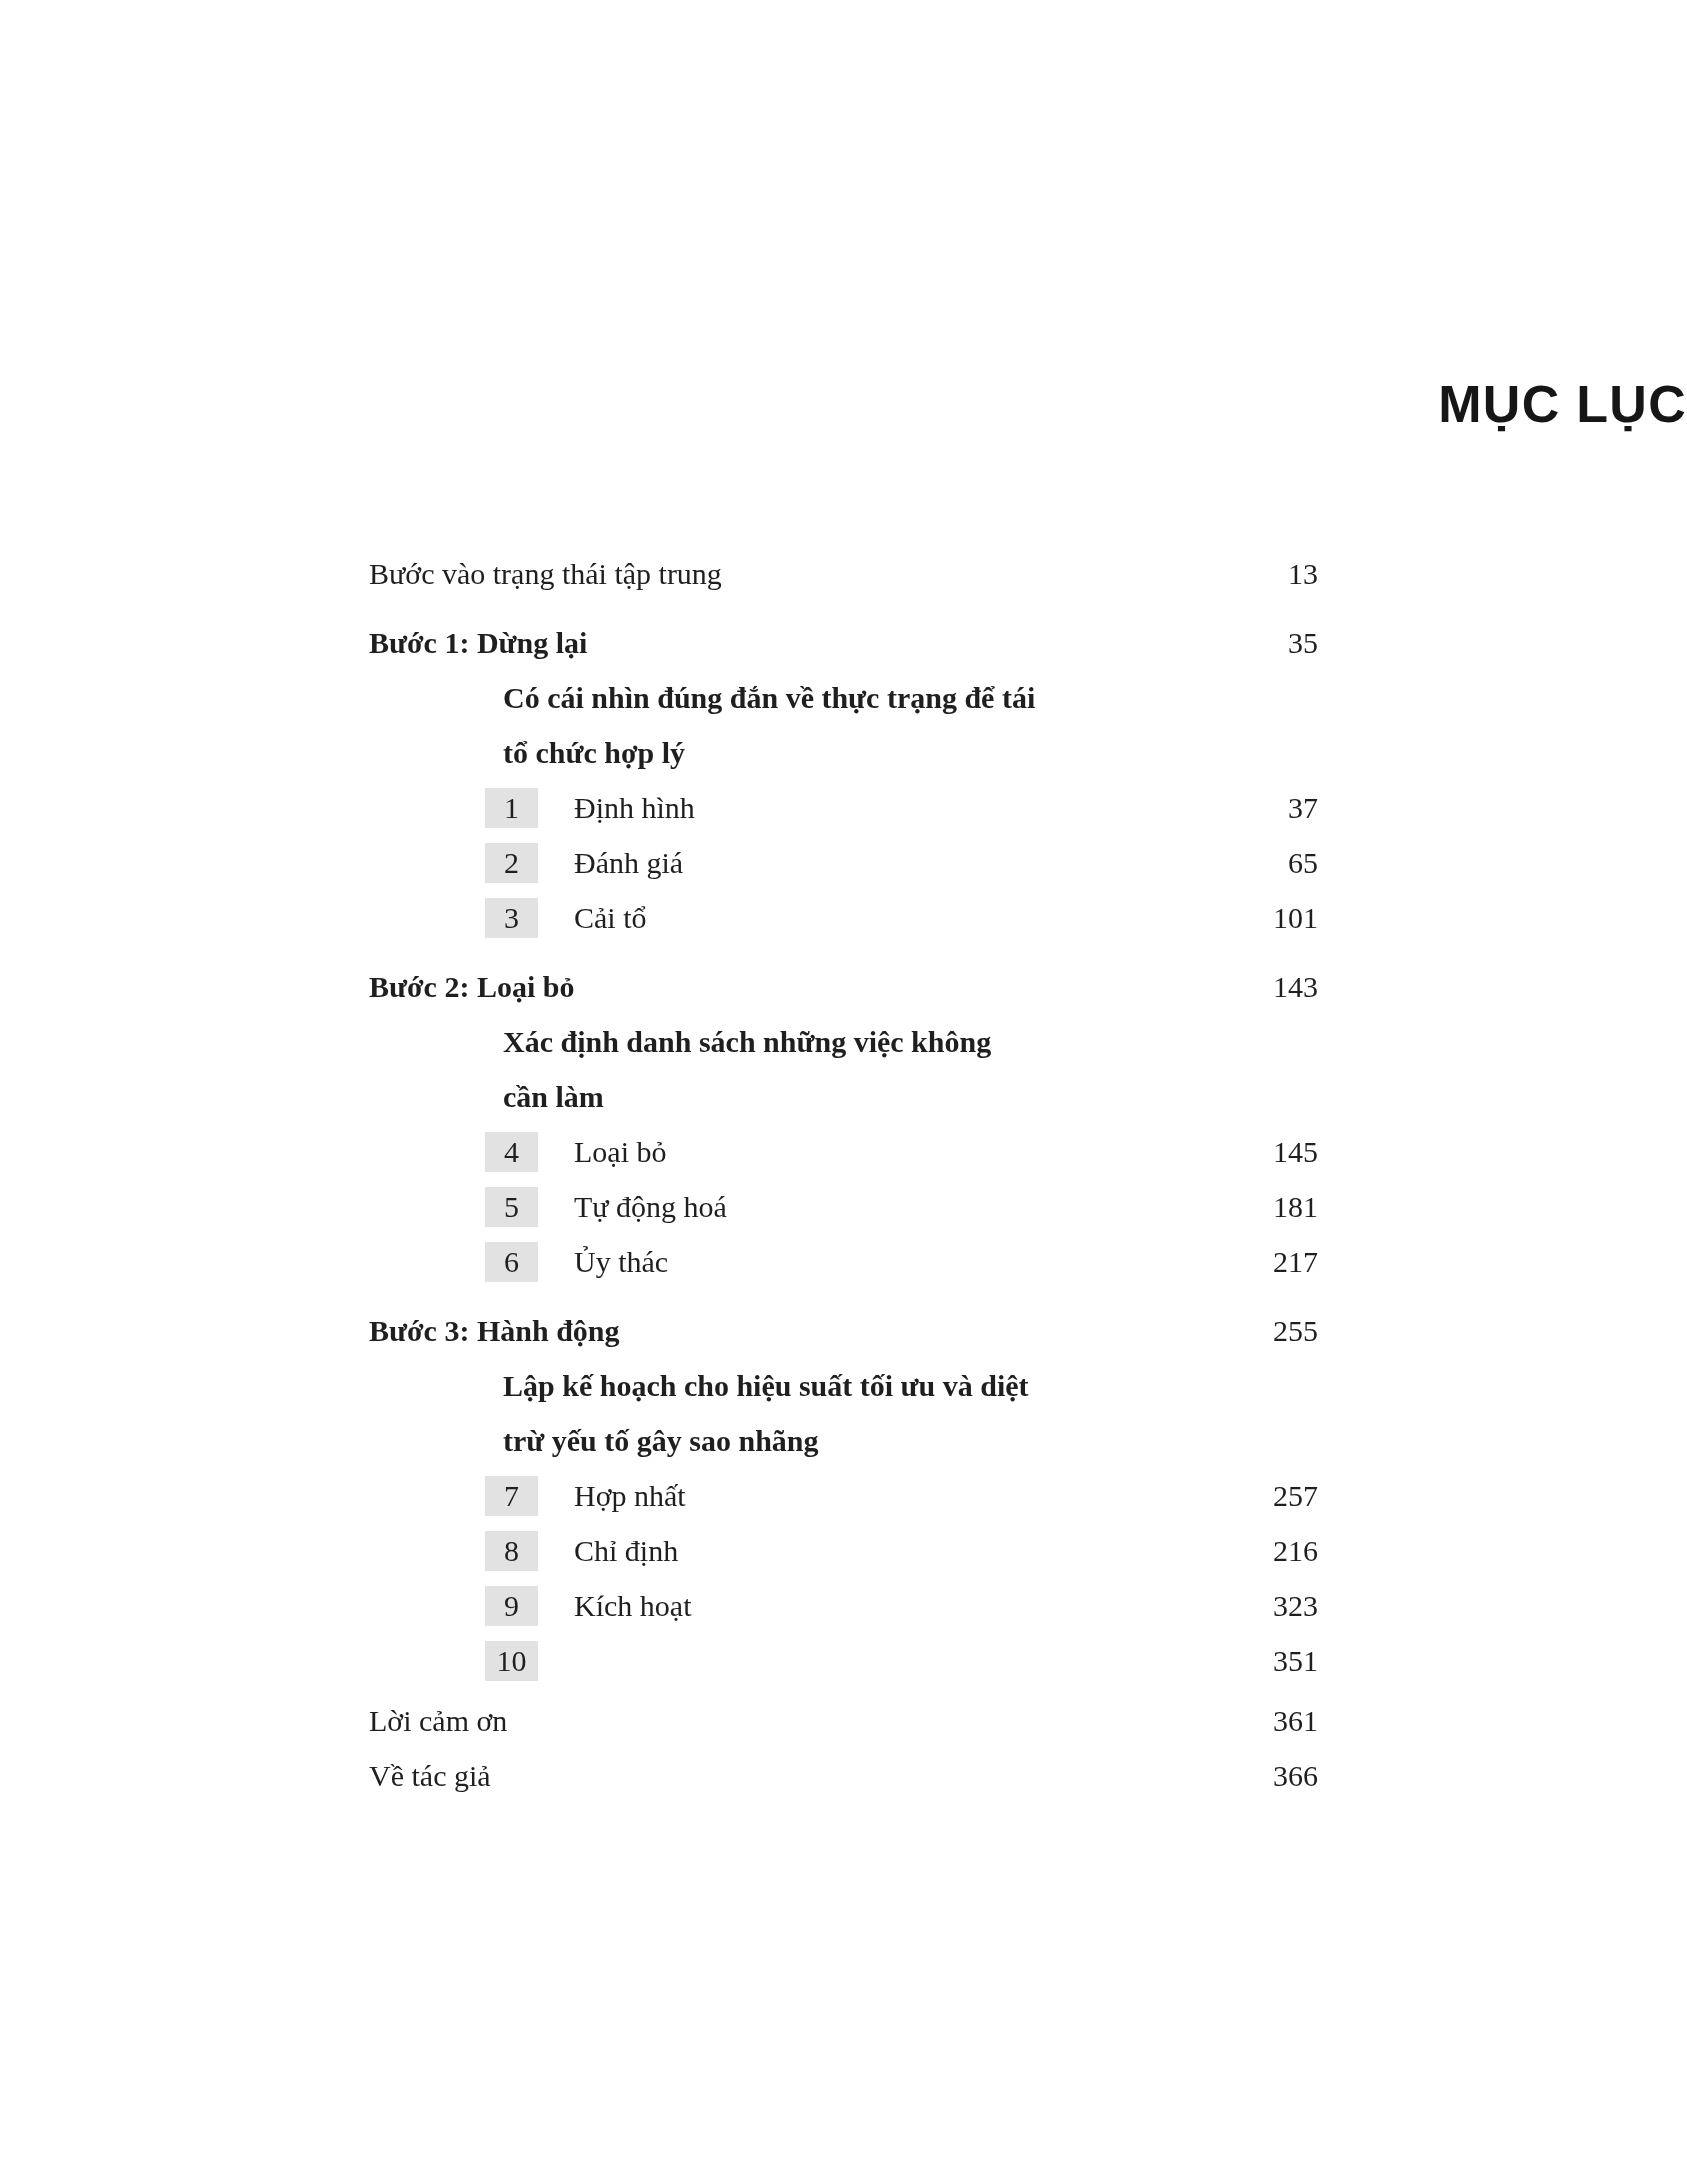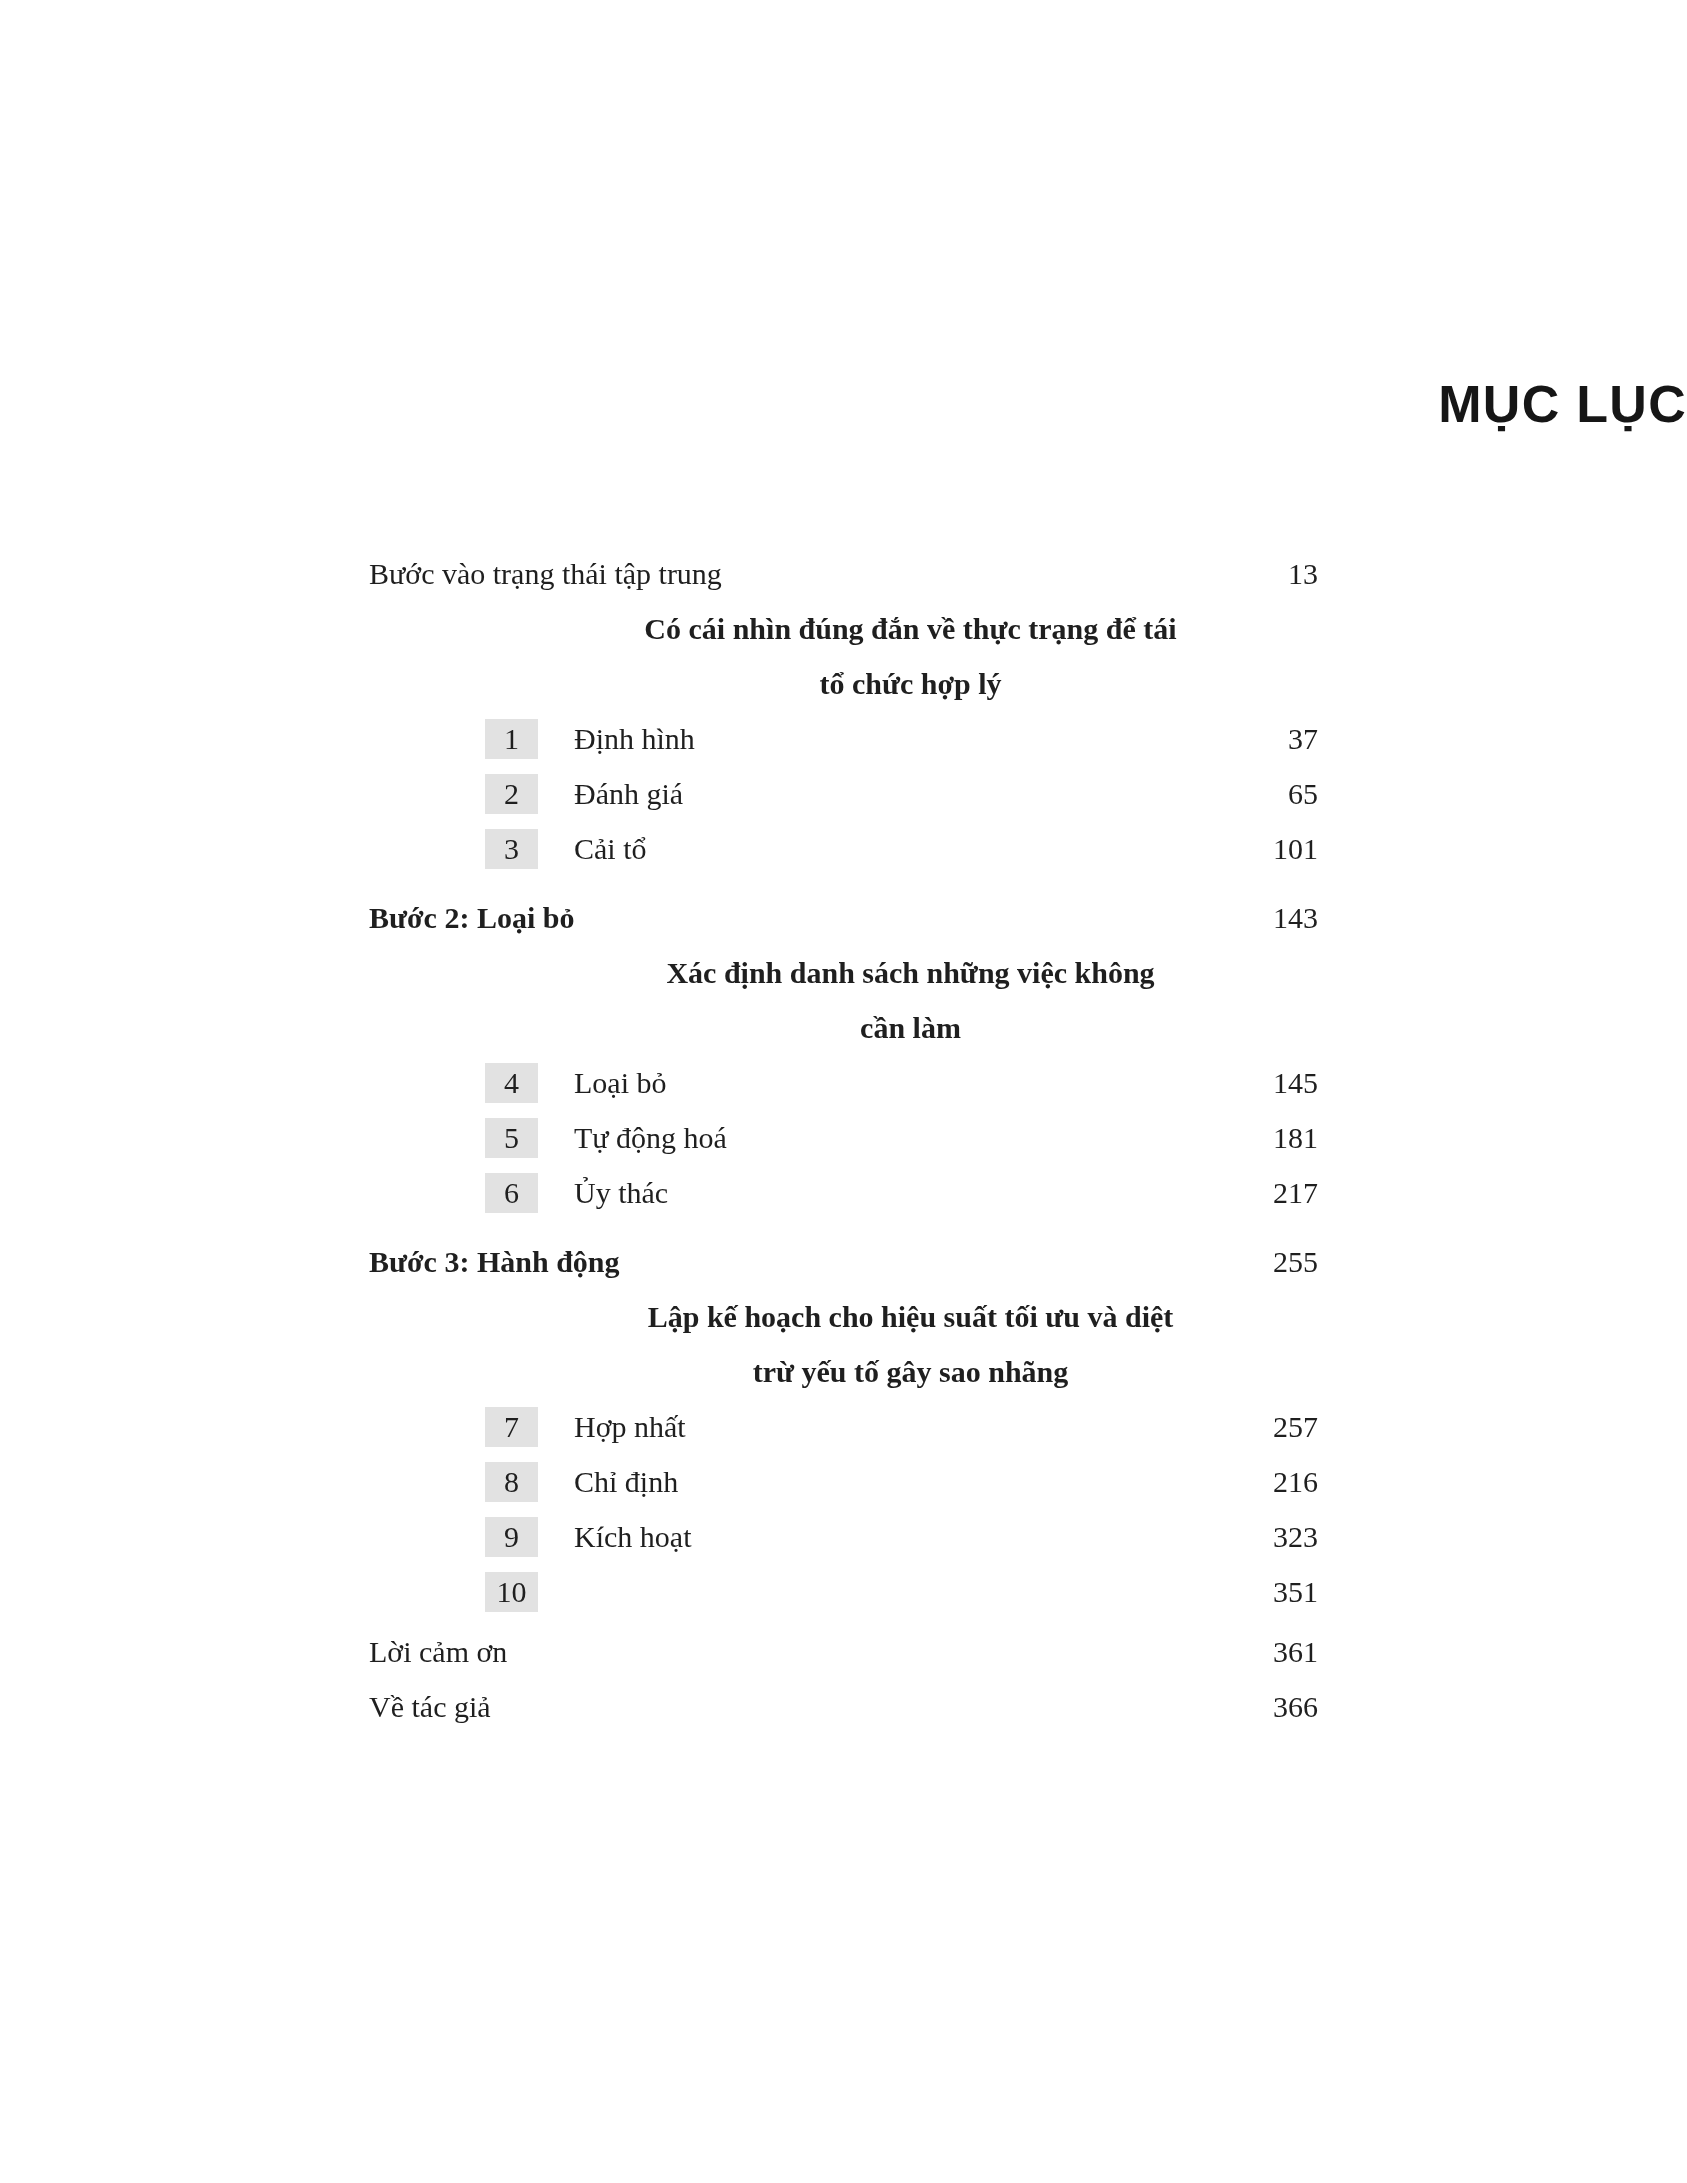--- a/index.html
+++ b/index.html
@@ -60,21 +60,20 @@
     margin-top: 29px;
   }
   .section .label {
     font-weight: 700;
   }
   .subtitle {
     padding-left: 134px;
     font-weight: 700;
     line-height: 40px;
     margin-bottom: 15px;
-    text-align: center;
   }
   .chapter {
     padding-left: 116px;
   }
   .chapter .numbox {
     display: inline-block;
     width: 53px;
     height: 40px;
     line-height: 40px;
     background: #e2e2e2;
@@ -94,20 +93,24 @@
 
   <h1 class="title">MỤC LỤC</h1>
 
   <div class="toc">
 
     <div class="row">
       <span class="label">Bước vào trạng thái tập trung</span>
       <span class="pagenum">13</span>
     </div>
 
+    <div class="row section">
+      <span class="label">Bước 1: Dừng lại</span>
+      <span class="pagenum">35</span>
+    </div>
     <div class="subtitle">Có cái nhìn đúng đắn về thực trạng để tái</div>
     <div class="subtitle">tổ chức hợp lý</div>
 
     <div class="row chapter">
       <span class="numbox">1</span>
       <span class="label">Định hình</span>
       <span class="pagenum">37</span>
     </div>
     <div class="row chapter">
       <span class="numbox">2</span>

